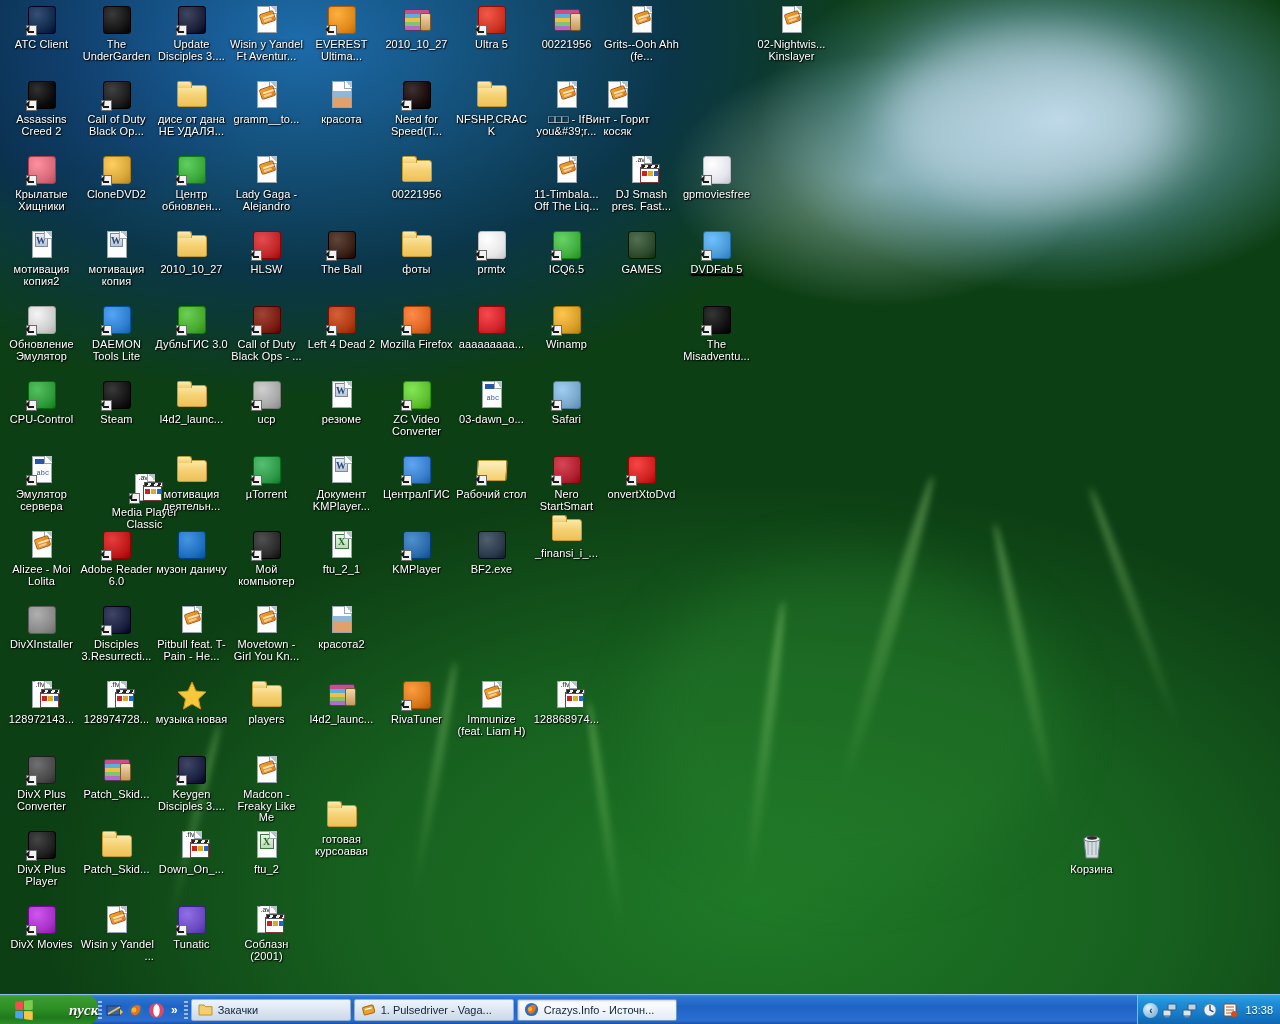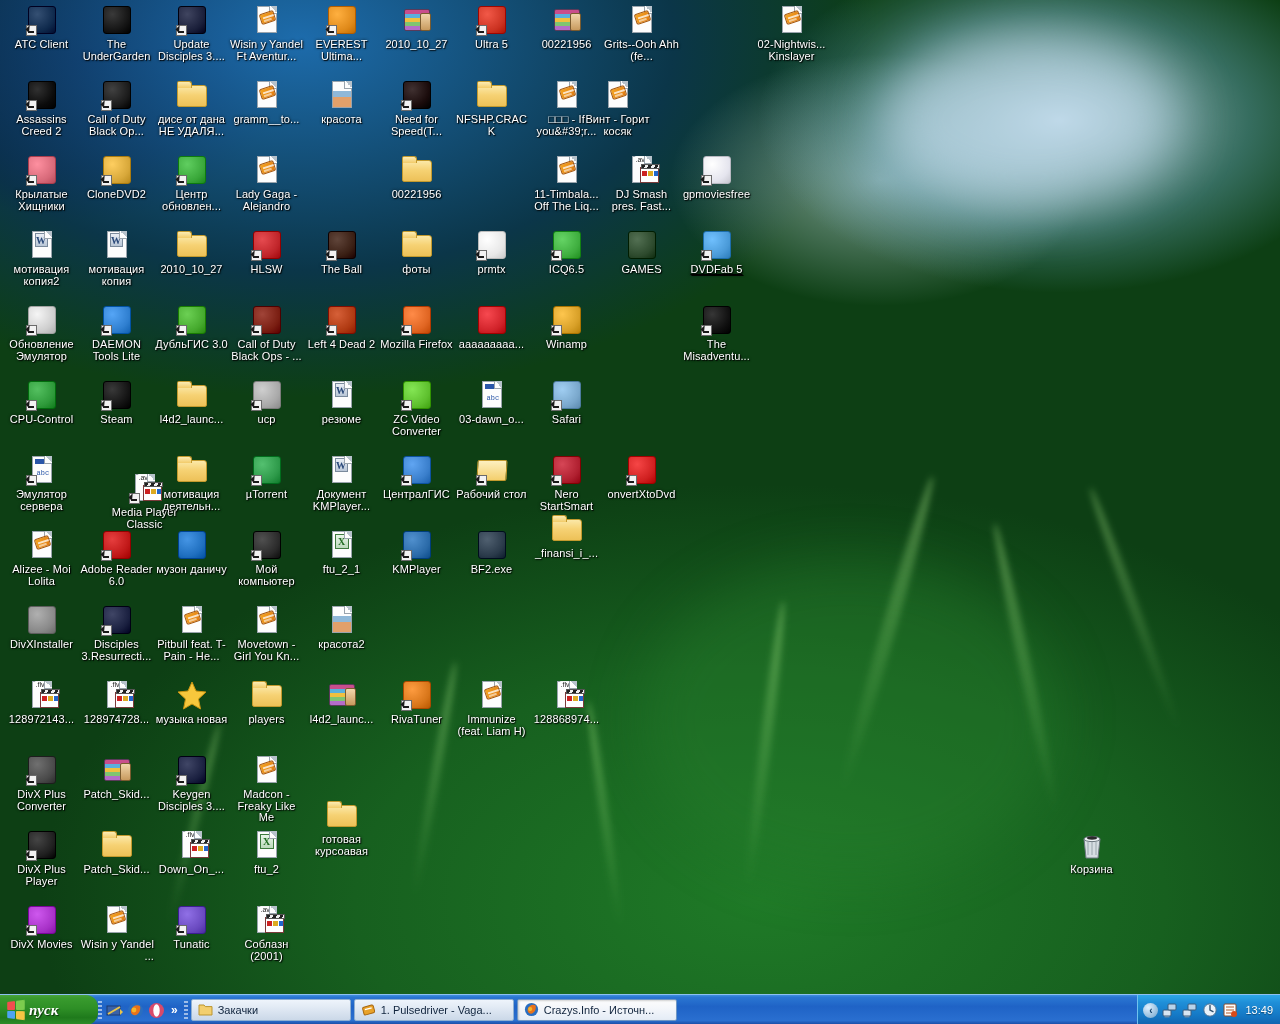--- a/index.html
+++ b/index.html
@@ -128,21 +128,21 @@
   
   #taskbar {
     position: absolute; left: 0; bottom: 0; width: 1280px; height: 30px;
     background: linear-gradient(to bottom, #3f8fe0 0%, #2a76d2 8%, #1f63c6 40%, #2a6fd0 88%, #1b4fa8 100%);
     border-top: 1px solid #8cc0f0; display: flex; align-items: stretch;
   }
   #start-button {
     position: relative; width: 98px; height: 30px; flex: 0 0 98px;
     background: linear-gradient(to bottom, #4aa33c 0%, #399b2e 10%, #2e8f26 45%, #1f7a1c 75%, #2f8f2a 100%);
     border-radius: 0 12px 12px 0; display: flex; align-items: center;
-    padding-left: 6px; cursor: pointer;
+    padding-left: 14px; cursor: pointer; gap: 32px;
   }
   #start-button .flag {
     width: 18px; height: 18px; position: relative; flex: 0 0 18px; margin-right: 5px;
     display: grid; grid-template-columns: 1fr 1fr; grid-template-rows: 1fr 1fr; gap: 1px;
     transform: perspective(22px) rotateY(-16deg);
   }
   #start-button .flag i { display: block; border-radius: 1px; }
   #start-button .flag i:nth-child(1){background:#f14e4e;}
   #start-button .flag i:nth-child(2){background:#7ccc4e;}
   #start-button .flag i:nth-child(3){background:#4ea3f1;}
@@ -1200,16 +1200,16 @@
             <path d="M8 3.5 L8 8 L11 9.6" stroke="#30506e" stroke-width="1.4" fill="none" stroke-linecap="round"></path>
           </svg>
       </div>
       <div class="tray-icon">
         <svg viewBox="0 0 16 16" width="16" height="16">
             <rect x="2" y="2" width="12" height="12" rx="1" fill="#fdfdfd" stroke="#8a4a2a"></rect>
             <path d="M4 5h8M4 8h8M4 11h5" stroke="#b05a2a" stroke-width="1.1"></path>
             <circle cx="12" cy="12" r="3" fill="#d84a1a"></circle>
           </svg>
       </div>
-      <div id="clock">13:49</div>
+      <div id="clock">13:38</div>
     </div>
   </div>
 </div>
 
 </body></html>

